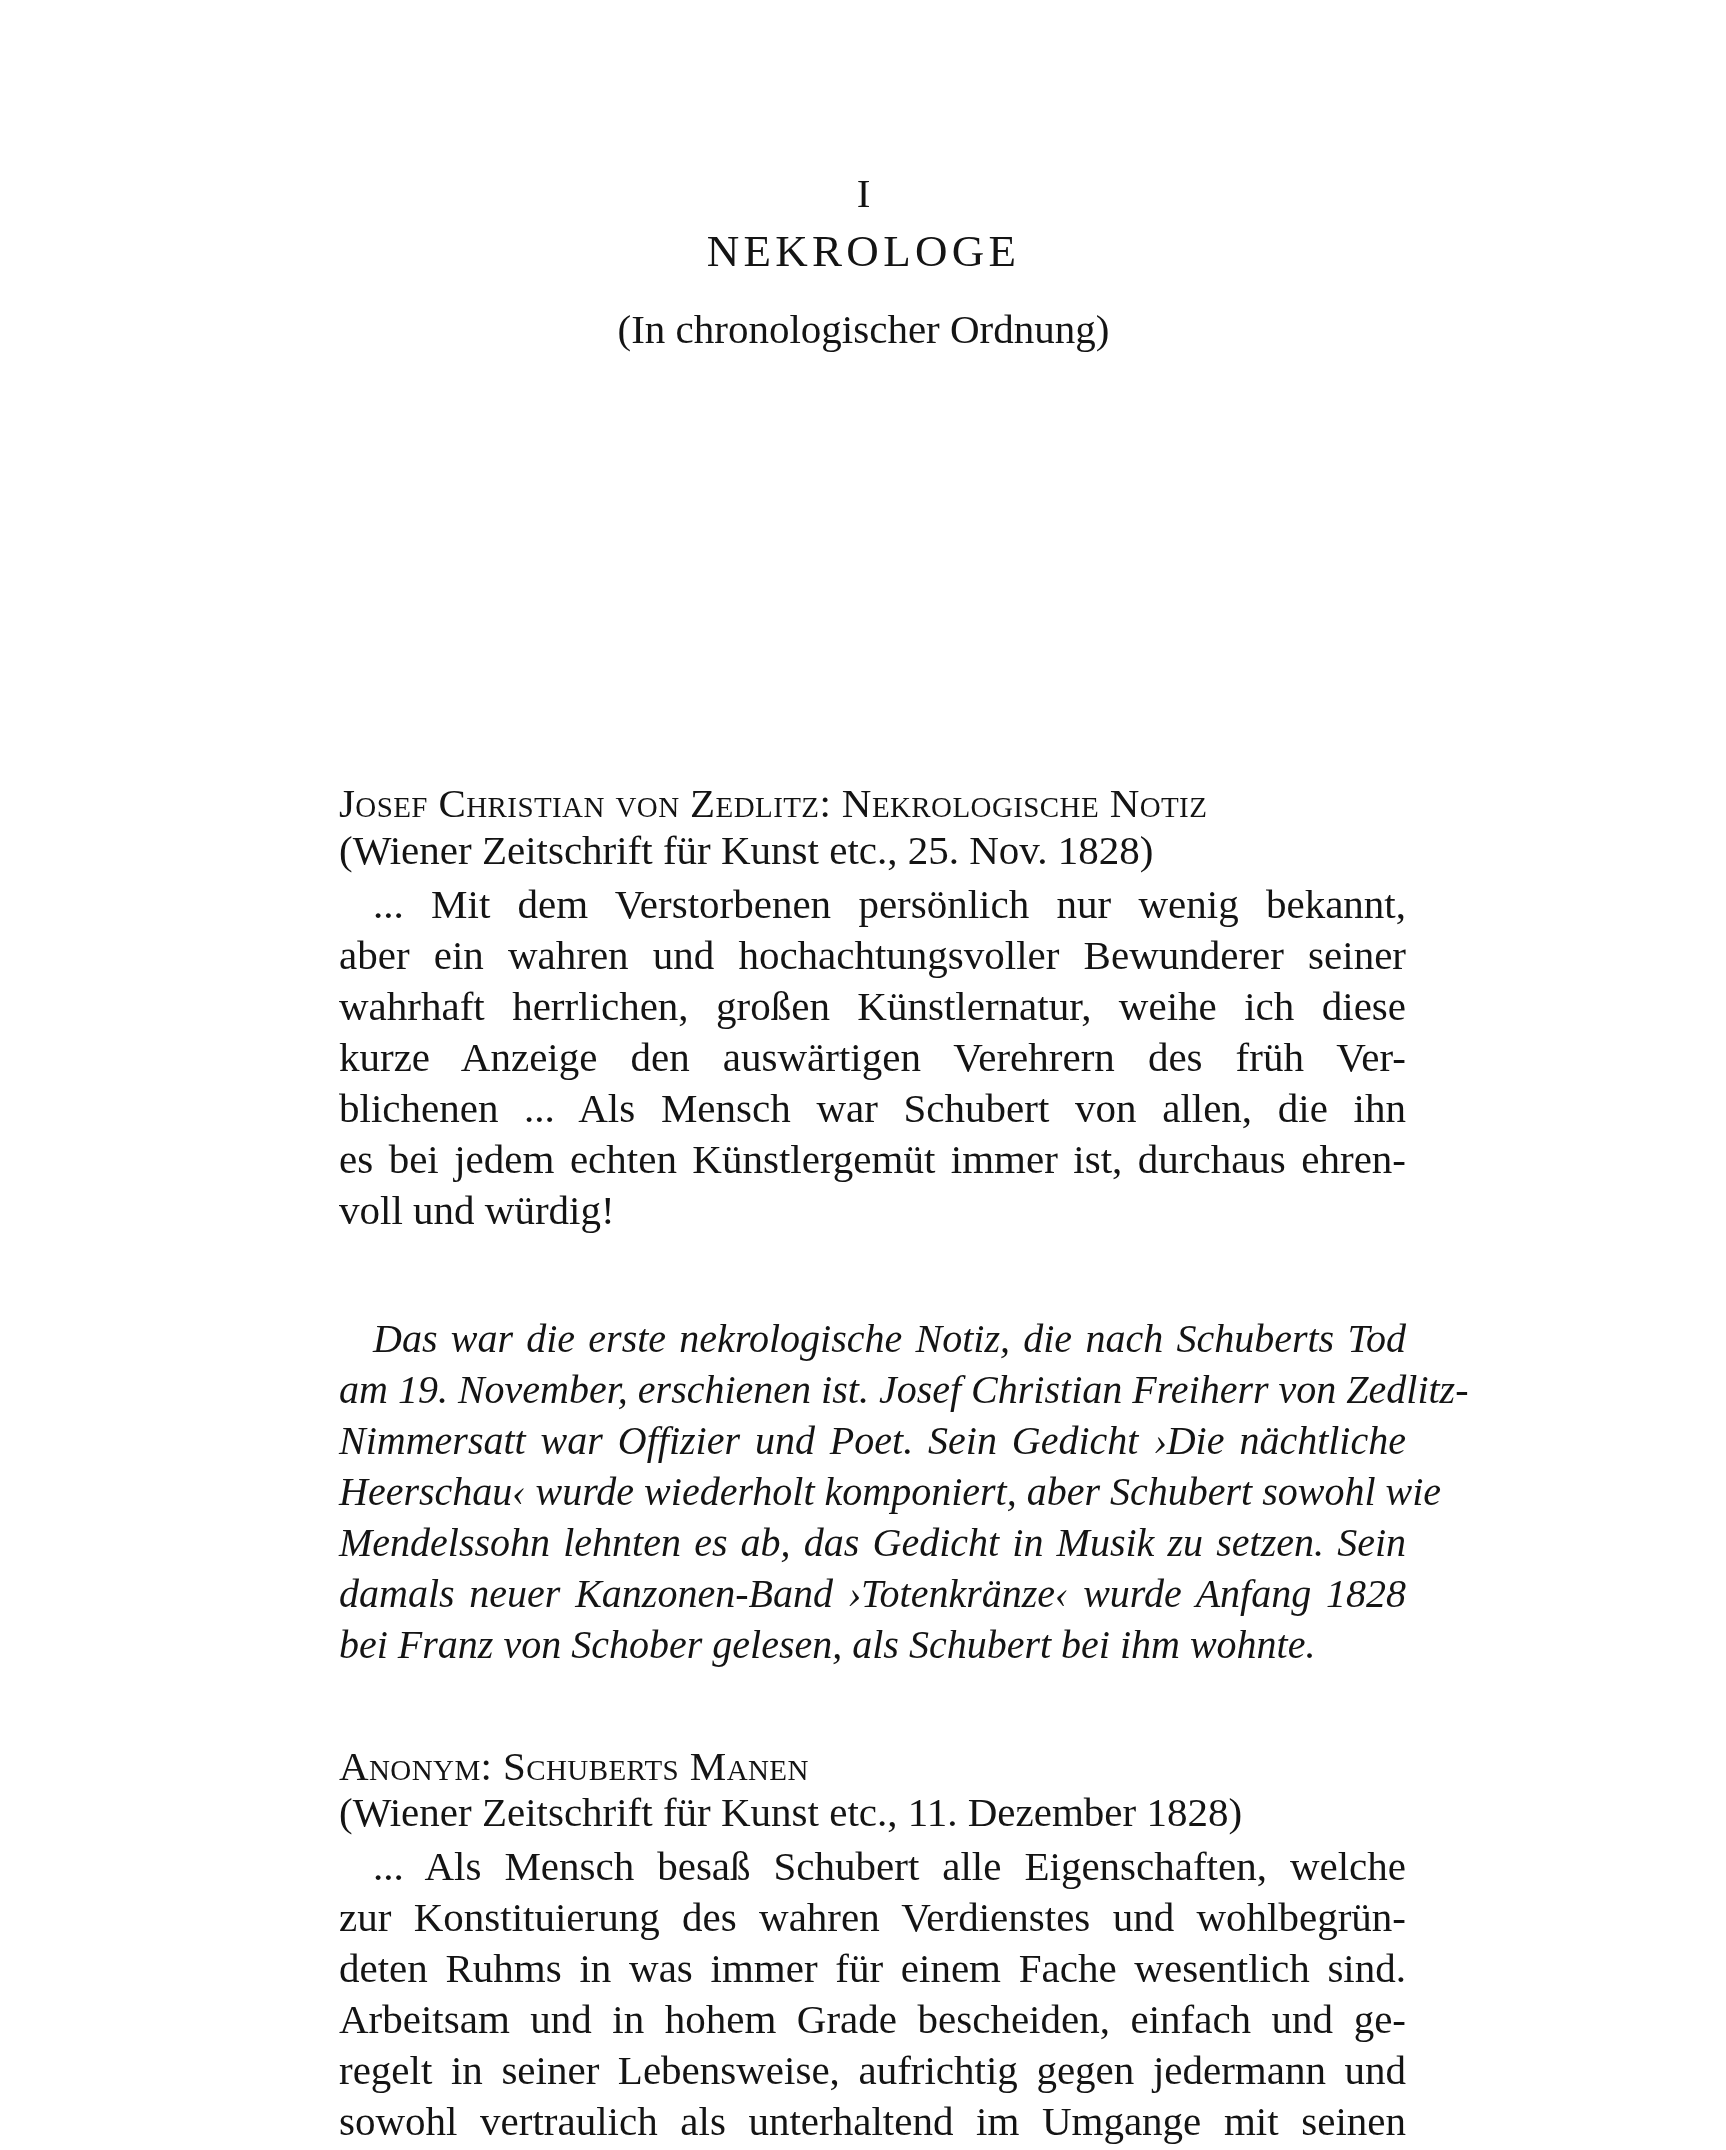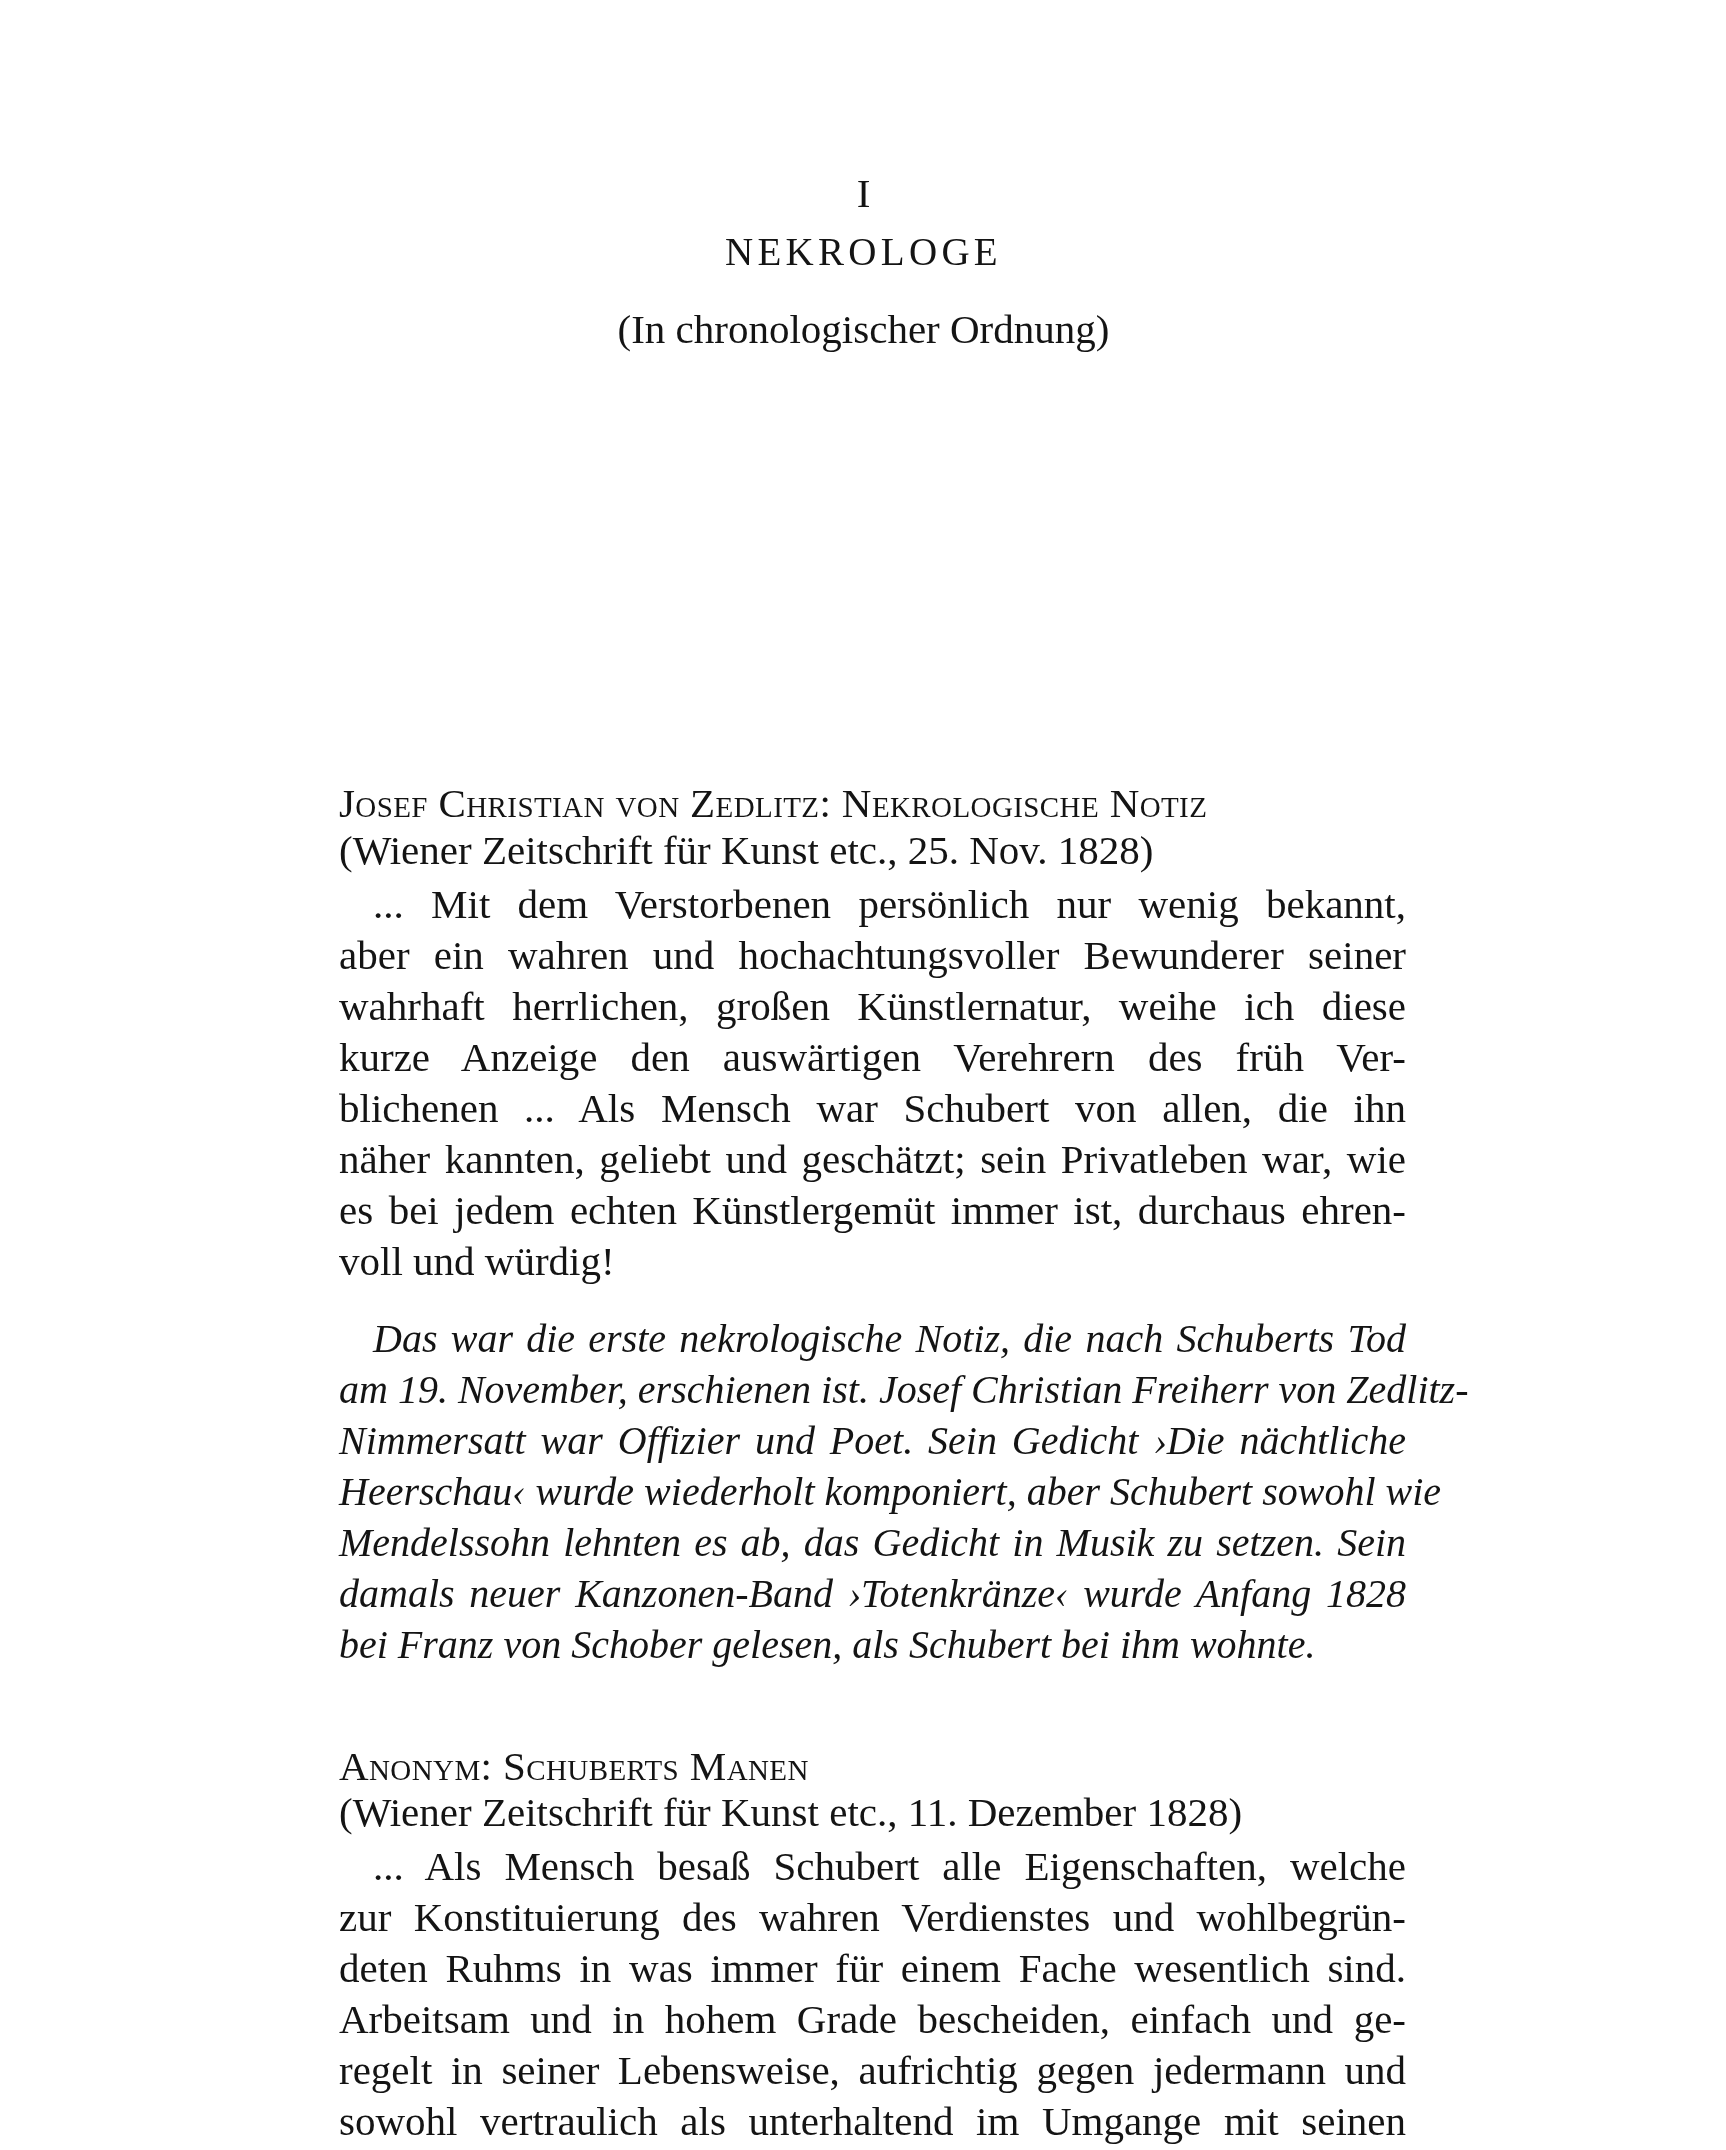--- a/index.html
+++ b/index.html
@@ -1,21 +1,21 @@
 <!DOCTYPE html>
 <html style="font-size:6.9px"><head>
 <meta charset="utf-8">
 <style>
   html, body { margin: 0; padding: 0; background: #ffffff; }
   body { width: 1727px; height: 2438px; position: relative; overflow: hidden;
          font-family: "Liberation Serif", "DejaVu Serif", serif; color: #141414; }
   .abs { position: absolute; }
   .center { left: 0; width: 1727px; text-align: center; }
   #chapter-num { top: 163px; font-size: 41px; line-height: 60px; }
-  #chapter-title { top: 219px; font-size: 39px; line-height: 65px; letter-spacing: 4.3px; }
+  #chapter-title { top: 219px; font-size: 45px; line-height: 65px; letter-spacing: 4.3px; }
   #chapter-subtitle { top: 297px; font-size: 41px; line-height: 65px; }
 
   .col { left: 339px; width: 1067px; margin-top: 8px; }
   .heading { font-size: 41px; line-height: 51px; font-variant: small-caps; letter-spacing: 0.4px; white-space: nowrap; }
   .source { font-size: 41px; line-height: 51px; text-align: left; white-space: nowrap; }
   .body-text { font-size: 41px; line-height: 51px; text-align: justify; }
   .body-text .line { display: block; text-align: justify; text-align-last: justify; white-space: nowrap; }
   .body-text .line.last { text-align-last: left; }
   .indent { padding-left: 34px; }
   .note { font-style: italic; font-size: 40px; line-height: 51px; }
@@ -30,21 +30,20 @@
 <div id="chapter-subtitle" class="abs center">(In chronologischer Ordnung)</div>
 
 <div class="abs col heading" style="top:770px">Josef Christian von Zedlitz: Nekrologische Notiz</div>
 <div class="abs col source" style="top:817px">(Wiener Zeitschrift für Kunst etc., 25. Nov. 1828)</div>
 <div class="abs col body-text" style="top:871px">
   <span class="line indent">... Mit dem Verstorbenen persönlich nur wenig bekannt,</span>
   <span class="line">aber ein wahren und hochachtungsvoller Bewunderer seiner</span>
   <span class="line">wahrhaft herrlichen, großen Künstlernatur, weihe ich diese</span>
   <span class="line">kurze Anzeige den auswärtigen Verehrern des früh Ver-</span>
   <span class="line">blichenen ... Als Mensch war Schubert von allen, die ihn</span>
-  <span class="line">näher kannten, geliebt und geschätzt; sein Privatleben war, wie</span>
   <span class="line">es bei jedem echten Künstlergemüt immer ist, durchaus ehren-</span>
   <span class="line last">voll und würdig!</span>
 </div>
 <div class="abs col note" style="top:1305px">
   <span class="line indent">Das war die erste nekrologische Notiz, die nach Schuberts Tod</span>
   <span class="line">am 19. November, erschienen ist. Josef Christian Freiherr von Zedlitz-</span>
   <span class="line">Nimmersatt war Offizier und Poet. Sein Gedicht ›Die nächtliche</span>
   <span class="line">Heerschau‹ wurde wiederholt komponiert, aber Schubert sowohl wie</span>
   <span class="line">Mendelssohn lehnten es ab, das Gedicht in Musik zu setzen. Sein</span>
   <span class="line">damals neuer Kanzonen-Band ›Totenkränze‹ wurde Anfang 1828</span>

